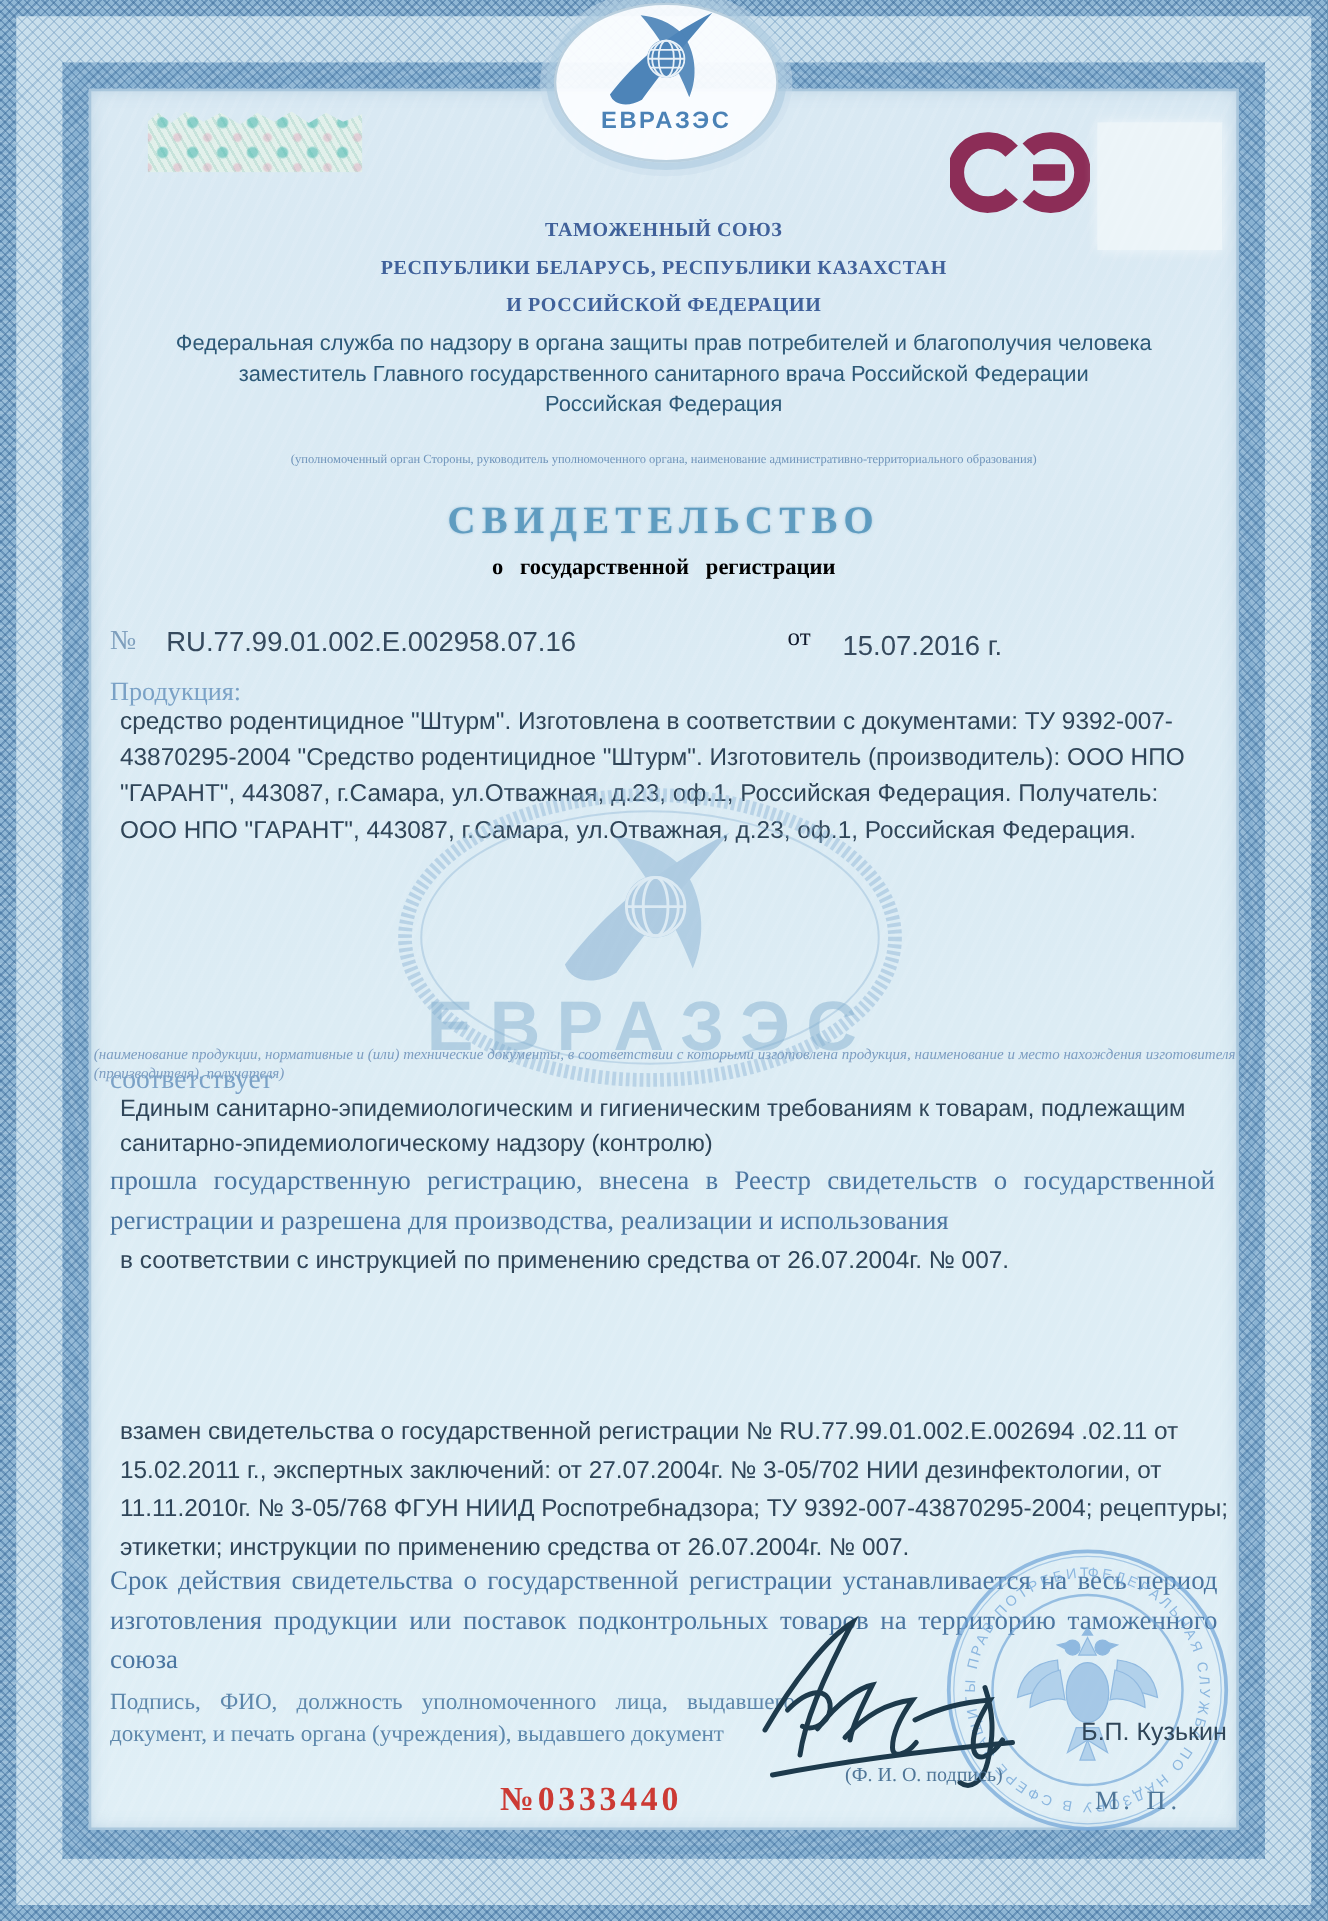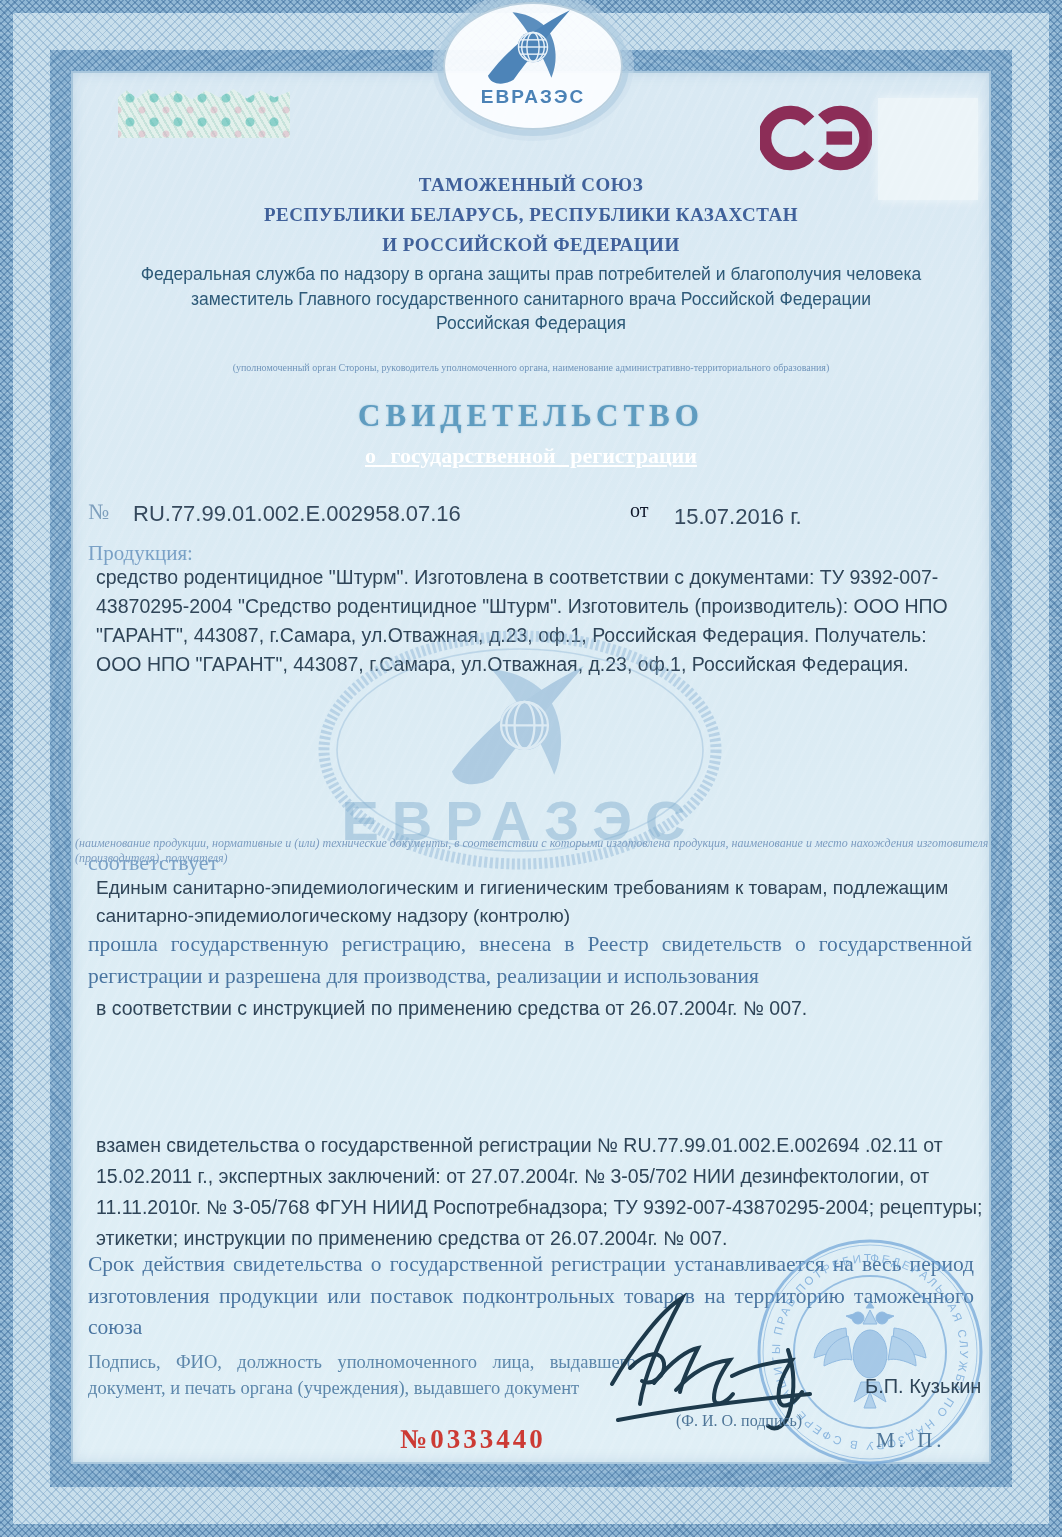--- a/index.html
+++ b/index.html
@@ -64,28 +64,28 @@
     font-family:"Liberation Sans", sans-serif; font-weight:bold;
     font-size:19px; letter-spacing:2px; color:#4b82b6; margin-top:-4px;
   }
   .ce-mark{position:absolute; left:760px; top:98px; width:112px; height:82px;}
   .white-patch{
     position:absolute; left:878px; top:98px; width:100px; height:102px;
     background:rgba(248,252,252,.6); box-shadow:0 0 10px rgba(255,255,255,.6);
   }
   
   .ctr{position:absolute; left:90px; right:90px; text-align:center;}
-  .h-serif{font-weight:bold; color:#40619a; font-size:19px; line-height:30px; letter-spacing:.5px;}
+  .h-serif{font-weight:bold; color:#40619a; font-size:16px; line-height:30px; letter-spacing:.5px;}
   .h-sans{font-family:"Liberation Sans", sans-serif; color:#2d5977; font-size:17.5px; line-height:24px;}
   .cap-sm{color:#6f94ba; font-size:10px;}
   .title{
     font-weight:bold; font-size:31px; letter-spacing:5px; color:#5f9cc0;
     text-shadow:0 0 2px rgba(80,140,180,.45);
   }
-  .subtitle{font-weight:bold; font-size:22px; word-spacing:9px; color:#ffffff;text-decoration:underline;}
+  .subtitle{font-weight:bold; font-size:18px; word-spacing:9px; color:#000000;}
   .lbl-serif{position:absolute; color:#7aa1c6; font-size:21px;}
   .val-sans{position:absolute; font-family:"Liberation Sans", sans-serif; color:#35495d; font-size:22px;}
   .body-sans{
     position:absolute; font-family:"Liberation Sans", sans-serif;
     color:#2f4558; font-size:19.5px; line-height:29px;
   }
   .body-serif-just{
     position:absolute; color:#4a75a0; font-size:21.5px; line-height:31.5px;
     text-align:justify;
   }

